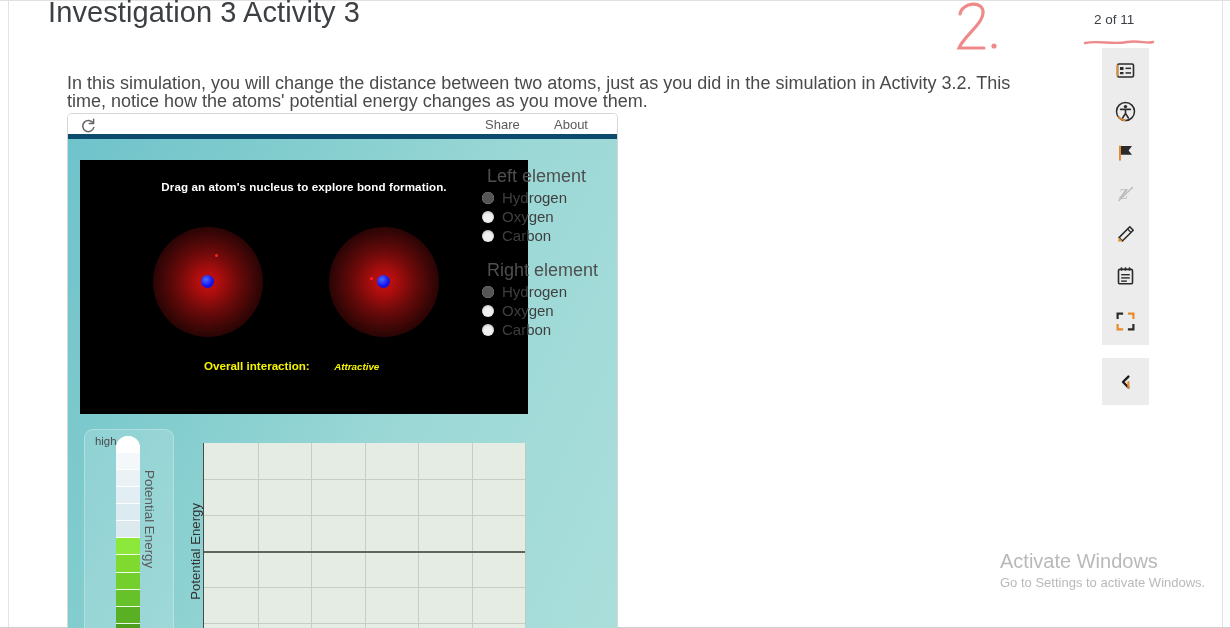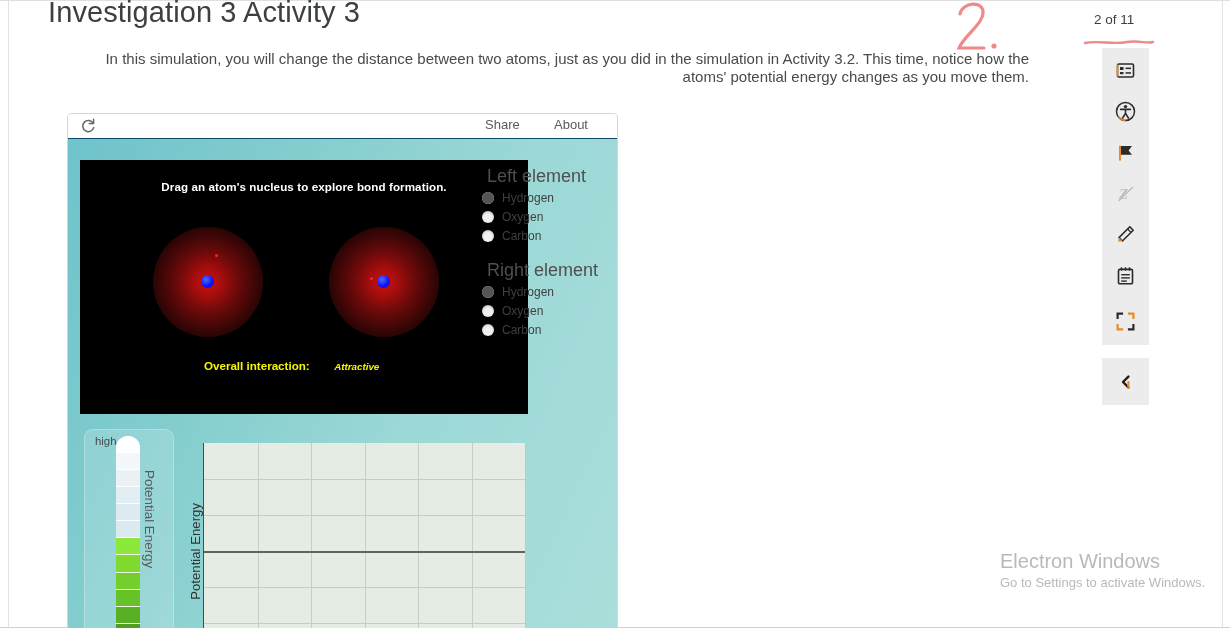--- a/index.html
+++ b/index.html
@@ -35,42 +35,41 @@
   .pager-underline {
     position:absolute; left:1083px; top:32px; width:72px; height:7px;
   }
   .hand-annotation {
     position: absolute; left: 950px; top: -2px;
     width: 70px; height: 58px;
   }
 
   
   .intro {
-    position: absolute; left: 67px; top: 50px;
+    position: absolute; left: 67px; top: 75px;
     width: 962px;
-    font-size: 15px; line-height: 17.5px;
+    font-size: 18px; line-height: 17.5px;
     color: #4a4a4a;
-    text-align: right;
   }
 
   
   .sim-card {
     position: absolute; left: 67px; top: 113px;
     width: 551px; height: 515px;
     background: #ffffff;
     border: 1px solid #d6d6d6;
     border-bottom: none;
     border-radius: 5px 5px 0 0;
     overflow: hidden;
   }
   .sim-toolbar {
     position: relative;
     height: 25px; width: 100%;
     background: #ffffff;
-    border-bottom: 1px solid #0c4a6e;
+    border-bottom: 5px solid #0c4a6e;
   }
   .tb-refresh {
     position:absolute; left: 11px; top: 3px;
     width: 18px; height: 18px; cursor: pointer;
   }
   .tb-link {
     position: absolute; top: 3px;
     font-size: 13px; color: #5a5a5a; cursor: pointer;
   }
   .tb-share { left: 417px; }
@@ -138,21 +137,21 @@
     width: 12px; height: 12px; border-radius: 50%;
     background: #f0f0f0;
     box-shadow: inset 0 1px 2px rgba(0,0,0,.22), 0 0 0 .5px rgba(0,0,0,.10);
     flex: 0 0 auto;
     position: relative;
   }
   .radio.checked::after {
     content:""; position:absolute; inset:0; border-radius:50%;
     background:#555555;
   }
-  .radio-label { font-size: 12px; color: #3f3f3f; margin-left: 8px; }
+  .radio-label { font-size: 15px; color: #3f3f3f; margin-left: 8px; }
 
   .gap-block { height: 15px; }
   .vis-block { margin-top: 40px; }
 
   
   .gauge-wrap {
     position: absolute; left: 16px; top: 290px;
     width: 90px; height: 230px;
     background: rgba(255,255,255,.16);
     border: 1px solid rgba(255,255,255,.28);
@@ -431,17 +430,17 @@
   <div class="side-panel-2">
     <div class="side-btn" style="top:3px;">
       <svg width="16" height="16" viewBox="0 0 16 16">
         <path d="M10.4 2.6 L5 8 L10.4 13.4" fill="none" stroke="#1d1d1d" stroke-width="2.4" stroke-linecap="round" stroke-linejoin="round"></path>
         <path d="M10.4 8 L10.4 13.4" fill="none" stroke="#e88a28" stroke-width="2.2" stroke-linecap="round"></path>
       </svg>
     </div>
   </div>
 
   <div class="wm">
-    <div class="wm-title">Electron Windows</div>
+    <div class="wm-title">Activate Windows</div>
     <div class="wm-sub">Go to Settings to activate Windows.</div>
   </div>
 
 </div>
 
 </body></html>

